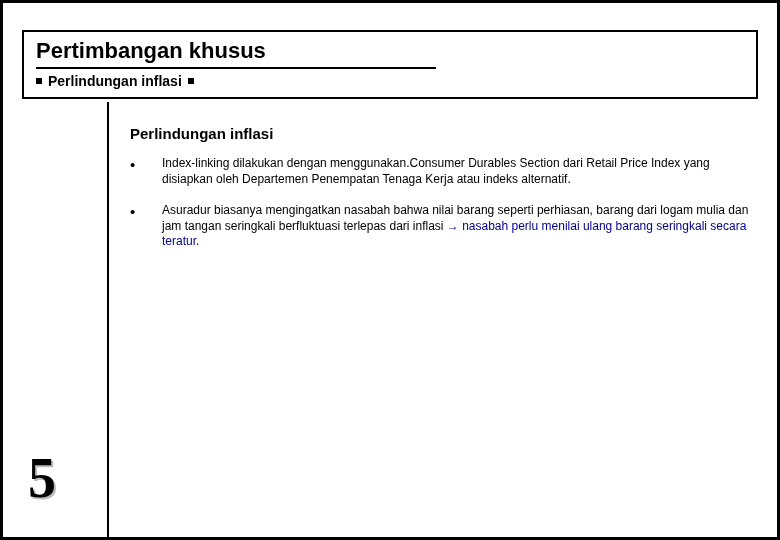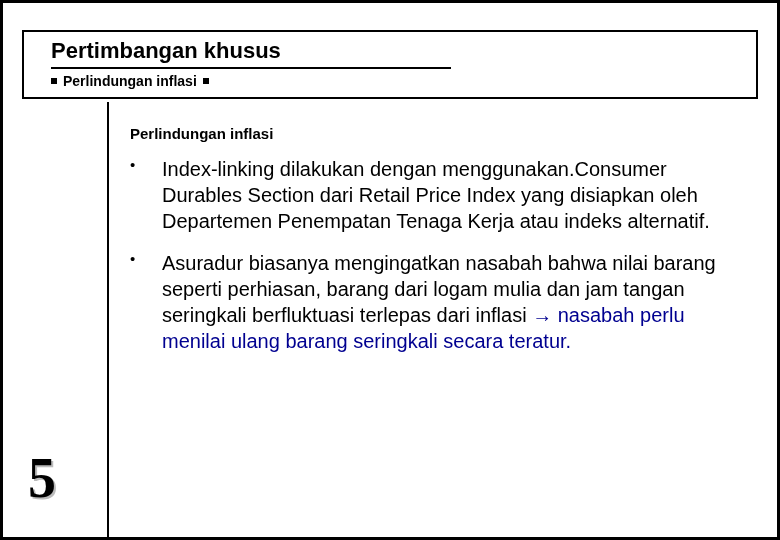--- a/index.html
+++ b/index.html
@@ -15,21 +15,21 @@
   top: 0; left: 0;
   width: 780px; height: 540px;
   border: 3px solid #000;
 }
 .header-box {
   position: absolute;
   top: 30px; left: 22px;
   width: 736px;
   border: 2px solid #000;
   background: #fff;
-  padding: 6px 12px 8px 27px;
+  padding: 6px 12px 8px 12px;
 }
 .header-title {
   font-size: 22px;
   font-weight: bold;
   color: #000;
   padding-bottom: 3px;
   border-bottom: 2px solid #000;
   width: 400px;
 }
 .header-sub-row {
@@ -71,21 +71,21 @@
   display: flex;
   margin-bottom: 16px;
 }
 .bullet-mark {
   width: 32px;
   font-size: 15px;
   color: #000;
   flex-shrink: 0;
 }
 .bullet-text {
-  font-size: 20px;
+  font-size: 12px;
   line-height: 1.3;
   color: #000;
 }
 .emph {
   color: #000090;
 }
 .page-num {
   position: absolute;
   bottom: 30px;
   left: 28px;

